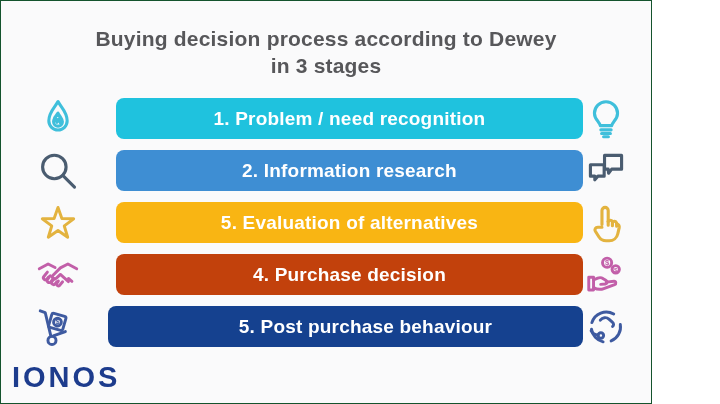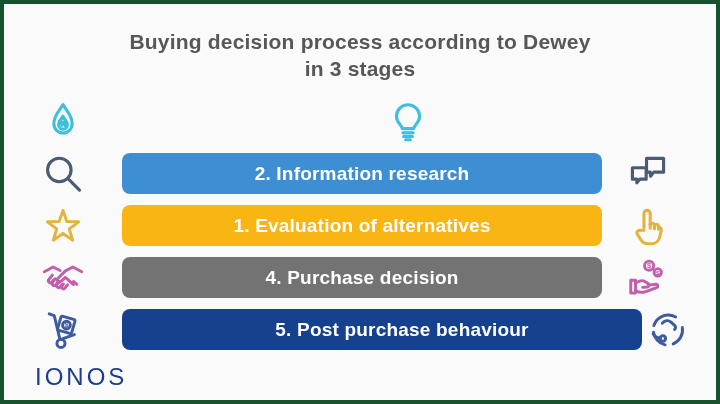--- a/index.html
+++ b/index.html
@@ -1,41 +1,41 @@
 <!DOCTYPE html>
 <html><head>
 <meta charset="utf-8">
 <style>
   html,body{margin:0;padding:0;}
   body{font-family:"Liberation Sans",sans-serif;background:#fff;}
   .canvas{
-    position:relative;width:720px;height:404px;box-sizing:border-box;
-    background:#FAFAFB;border:4px solid #14532d;overflow:hidden;
+    position:relative;width:652px;height:404px;box-sizing:border-box;
+    background:#FAFAFB;border:1px solid #14532d;overflow:hidden;
   }
   .title{
     margin-top:24px;text-align:center;font-weight:bold;
     font-size:21px;line-height:27px;color:#57575A;letter-spacing:.2px;
   }
   .rows{
     position:absolute;top:97px;left:0;right:0;
     display:flex;flex-direction:column;gap:11px;
   }
   .row{display:flex;align-items:center;height:41px;}
   .icon-cell-left{width:118px;display:flex;justify-content:center;align-items:center;}
   .icon-cell-right{flex:1;display:flex;justify-content:center;align-items:center;padding-right:22px;}
   .icon{width:46px;height:46px;display:flex;align-items:center;justify-content:center;}
   .icon svg{width:44px;height:44px;display:block;}
   .bar{
     width:480px;height:41px;border-radius:8px;
     display:flex;align-items:center;justify-content:center;
     color:#fff;font-weight:bold;font-size:19px;letter-spacing:.2px;
   }
   .logo{
-    position:absolute;left:31px;bottom:9px;
-    font-weight:normal;font-size:24px;letter-spacing:3px;color:#1D3C8D;
+    position:absolute;left:11px;bottom:9px;
+    font-weight:bold;font-size:29px;letter-spacing:3px;color:#1D3C8D;
   }
 </style>
 </head>
 <body>
 
 <div class="canvas">
 
   <div class="title">
     <div>Buying decision process according to Dewey</div>
     <div>in 3 stages</div>
@@ -46,20 +46,21 @@
     <div class="row">
       <div class="icon-cell-left">
         <span class="icon" style="color: rgb(63, 191, 219);">
           <svg viewBox="0 0 24 24" fill="none" stroke="currentColor" stroke-width="1.7" stroke-linecap="round" stroke-linejoin="round">
             <path d="M12 2.5 C10.4 5.6 7 8.1 7 13 a5 5 0 0 0 10 0 C17 8.1 13.6 5.6 12 2.5 Z"></path>
             <path d="M12 8.8 c-1.4 1.9-2.4 3.1-2.4 4.7 a2.4 2.4 0 0 0 4.8 0 C14.4 11.9 13 10.6 12 8.8 Z"></path>
             <path d="M10.4 11.2 l1 2.6 1-1.9 1 2.4"></path>
           </svg>
         </span>
       </div>
+      <div class="bar" style="background-color: rgb(31, 194, 222);">1. Problem / need recognition</div>
       <div class="icon-cell-right">
         <span class="icon" style="color: rgb(63, 191, 219);">
           <svg viewBox="0 0 24 24" fill="none" stroke="currentColor" stroke-width="1.7" stroke-linecap="round" stroke-linejoin="round">
             <path d="M12 2.6 a6.3 6.3 0 0 1 6.3 6.3 c0 2.3-1.1 3.5-2.1 4.7-.5.6-.9 1.2-1.1 2 H8.9 c-.2-.8-.6-1.4-1.1-2-1-1.2-2.1-2.4-2.1-4.7 A6.3 6.3 0 0 1 12 2.6 Z"></path>
             <path d="M9.2 17.9 h5.6 M9.6 19.9 h4.8 M10.7 21.7 h2.6"></path>
           </svg>
         </span>
       </div>
     </div>
 
@@ -84,21 +85,21 @@
     </div>
 
     <div class="row">
       <div class="icon-cell-left">
         <span class="icon" style="color: rgb(227, 179, 63);">
           <svg viewBox="0 0 24 24" fill="none" stroke="currentColor" stroke-width="1.6" stroke-linejoin="round">
             <polygon points="12,3.5 14.12,9.59 20.56,9.72 15.42,13.61 17.29,19.78 12,16.1 6.71,19.78 8.58,13.61 3.44,9.72 9.88,9.59"></polygon>
           </svg>
         </span>
       </div>
-      <div class="bar" style="background-color: rgb(249, 181, 19);">1. Evaluation of alternatives</div>
+      <div class="bar" style="background-color: rgb(249, 181, 19);">5. Evaluation of alternatives</div>
       <div class="icon-cell-right">
         <span class="icon" style="color: rgb(227, 179, 63);">
           <svg viewBox="0 0 24 24" fill="none" stroke="currentColor" stroke-width="1.7" stroke-linecap="round" stroke-linejoin="round">
             <path d="M9.8 12.8 V5.2 a1.7 1.7 0 0 1 3.4 0 V11"></path>
             <path d="M13.2 11.2 c.5-.9 1.8-.9 2.3 0 v.5 c.5-.9 1.7-.8 2.2.1 l.1.6 c1 .2 1.6 1.1 1.4 2.1 l-.8 3.5 a4.7 4.7 0 0 1-4.6 3.7 h-1.7 a4.7 4.7 0 0 1-4-2.2 l-1.9-3 c-.6-1 .1-2.2 1.3-2.2 h2.3"></path>
             <path d="M13.2 11.2 v2 M15.5 11.7 v1.8 M17.8 12.4 v1.4"></path>
           </svg>
         </span>
       </div>
     </div>
@@ -110,21 +111,21 @@
             <path d="M1.8 8.6 L6.6 6 l3.8 1.9"></path>
             <path d="M22.2 8.6 L17.4 6 l-4.1 2.1 -4 4 a1.2 1.2 0 0 0 1.7 1.7 l2.3-2.1 4.4 3.9"></path>
             <path d="M6.2 10.4 l-1.9 2.4 a1.1 1.1 0 0 0 1.7 1.4 l.9-1.1"></path>
             <path d="M7.8 12.4 l-1.5 2 a1.1 1.1 0 0 0 1.8 1.3 l.9-1.2"></path>
             <path d="M9.9 13.9 l-1.3 1.8 a1.1 1.1 0 0 0 1.7 1.3 l1-1.3"></path>
             <path d="M12.2 15.3 l-.9 1.3 a1 1 0 0 0 1.6 1.1 l1.6-2"></path>
             <path d="M17.7 13.9 l1.9 1.6"></path>
           </svg>
         </span>
       </div>
-      <div class="bar" style="background-color: #737373;">4. Purchase decision</div>
+      <div class="bar" style="background-color: #c2410c;">4. Purchase decision</div>
       <div class="icon-cell-right">
         <span class="icon" style="color: rgb(194, 95, 169);">
           <svg viewBox="0 0 24 24" fill="none" stroke="currentColor" stroke-width="1.6" stroke-linecap="round" stroke-linejoin="round">
             <circle cx="12.6" cy="5.3" r="2.5"></circle>
             <text x="12.6" y="6.7" font-size="4.2" text-anchor="middle" fill="currentColor" stroke="none" font-weight="bold">$</text>
             <circle cx="17.3" cy="8.9" r="2"></circle>
             <text x="17.3" y="10.1" font-size="3.4" text-anchor="middle" fill="currentColor" stroke="none" font-weight="bold">$</text>
             <rect x="2.6" y="13.2" width="2.6" height="7"></rect>
             <path d="M5.2 18.9 c1.9 1 3.8 1.2 5.6.5 l5.9-2.2 c1-.4.8-1.8-.3-1.8 l-4.3.5"></path>
             <path d="M5.2 14.6 l2.3-.9 c1-.4 2.1-.3 3 .3 l1.6 1 c.9.5.6 1.8-.4 1.9 l-2.6.2"></path>

